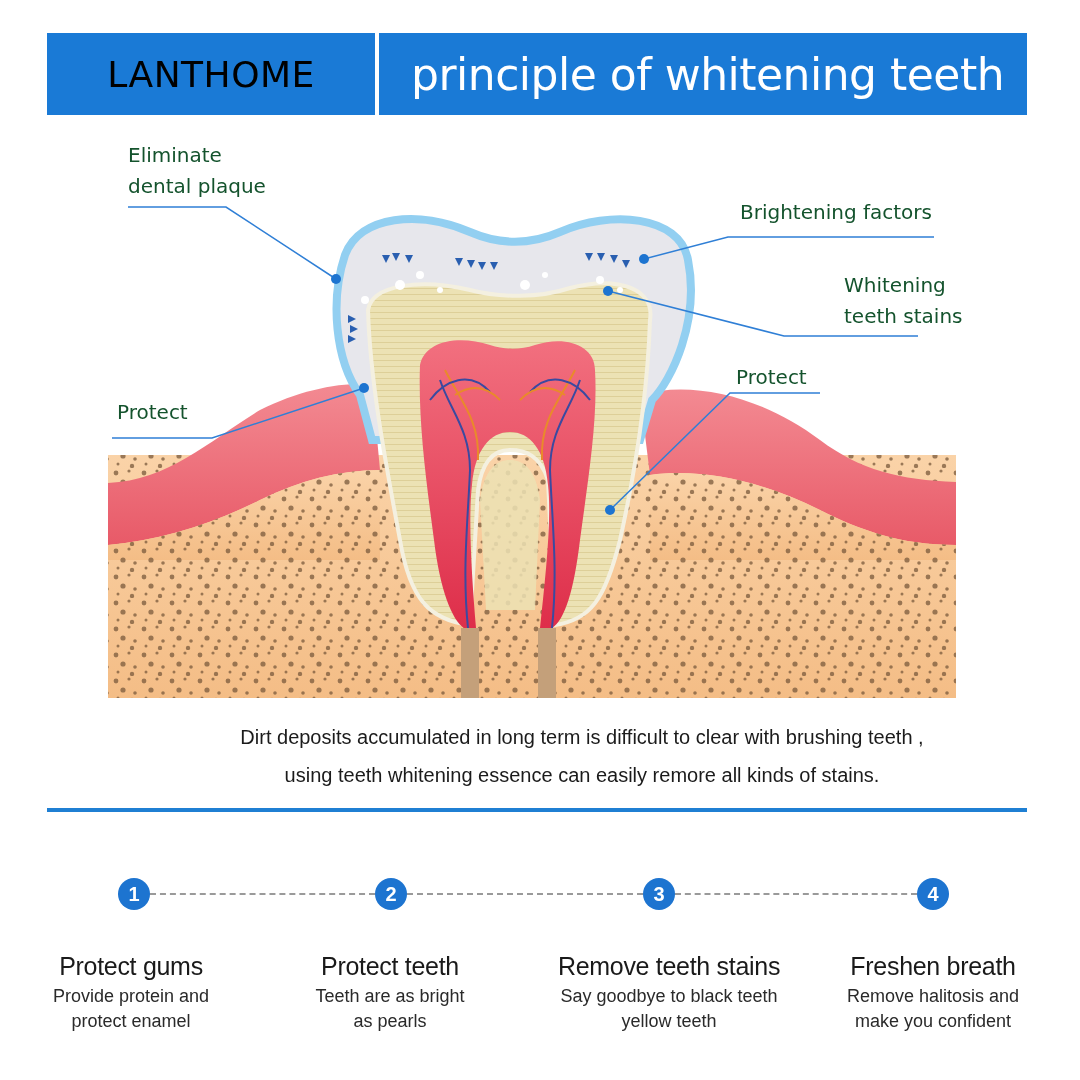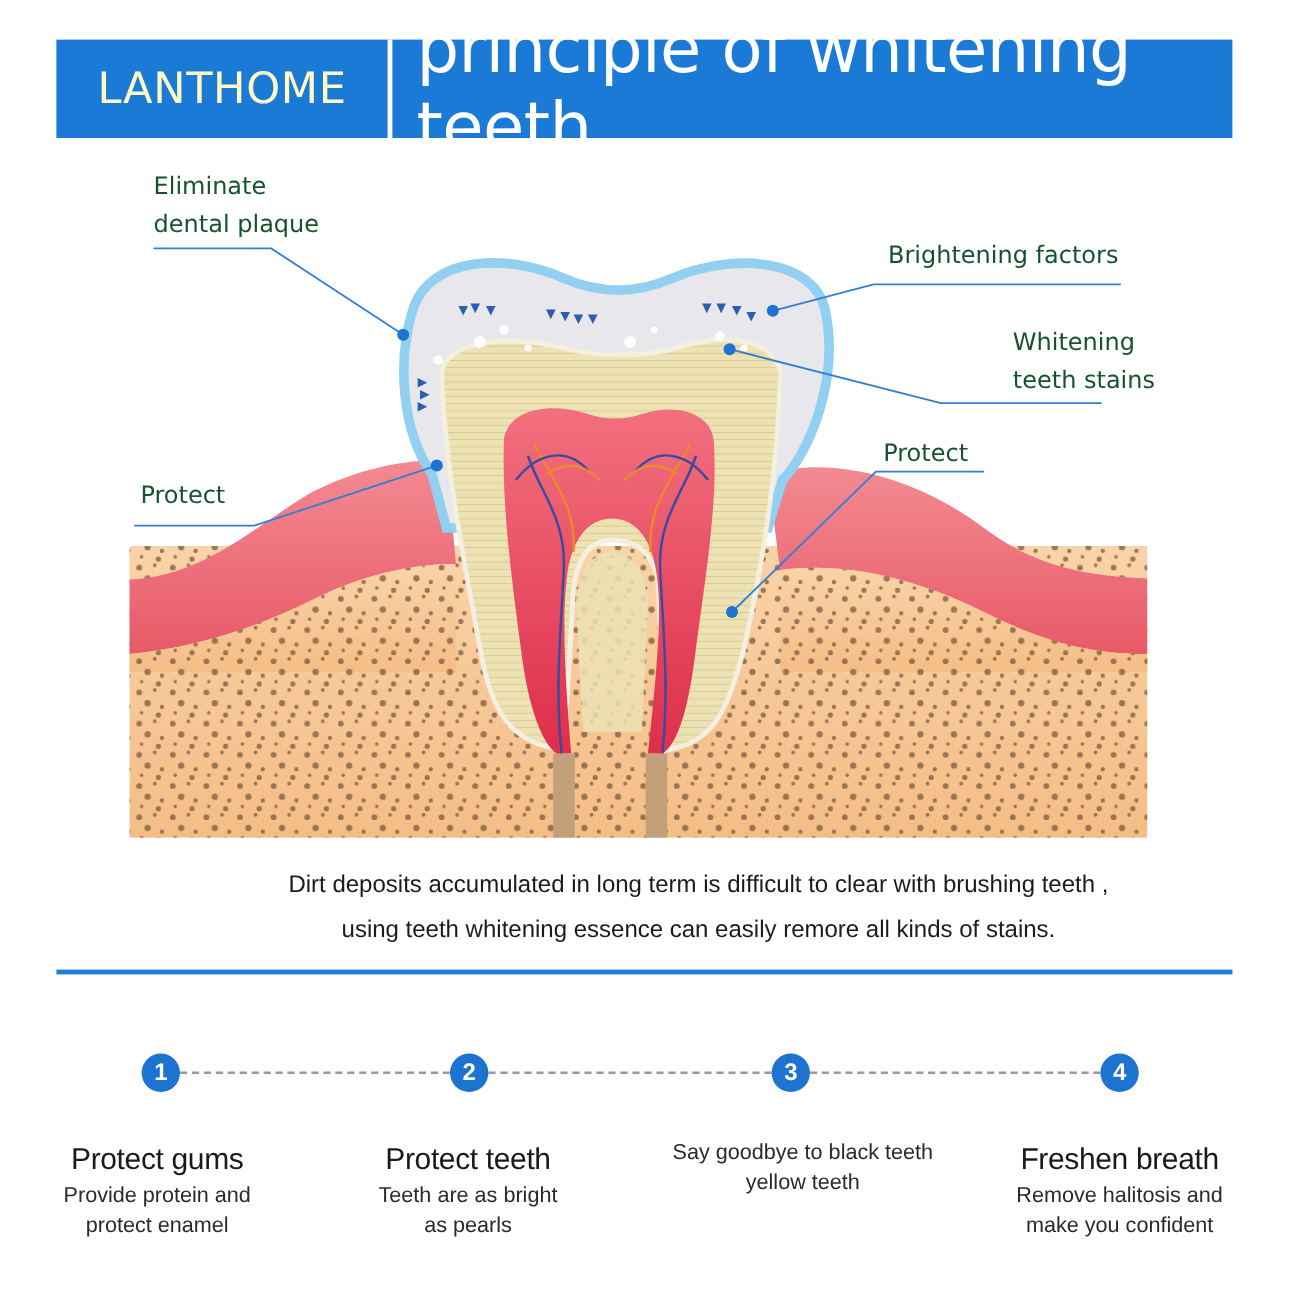--- a/index.html
+++ b/index.html
@@ -1,20 +1,20 @@
 <!DOCTYPE html>
 <html><head>
 <meta charset="utf-8">
 <style>
   html, body { margin: 0; padding: 0; background: #ffffff; }
   body { width: 1080px; height: 1080px; position: relative; overflow: hidden; font-family: "Liberation Sans", sans-serif; }
   .header { position: absolute; left: 47px; top: 33px; width: 980px; height: 82px; background: #1a7ad6; display: flex; align-items: stretch; }
-  .brand { width: 276px; display: flex; align-items: center; justify-content: center; color: #fef9c3; font-size: 36px; letter-spacing: 0.5px; font-family: "DejaVu Sans", sans-serif; }
+  .brand { width: 328px; display: flex; align-items: center; justify-content: center; color: #000000; font-size: 36px; letter-spacing: 0.5px; font-family: "DejaVu Sans", sans-serif; }
   .divider-v { width: 4px; background: #ffffff; }
-  .title { flex: 1; display: flex; align-items: center; padding-left: 20px; color: #fff; font-size: 56px; font-family: "DejaVu Sans", sans-serif; letter-spacing: -0.5px; }
+  .title { flex: 1; display: flex; align-items: center; padding-left: 32px; color: #fff; font-size: 44px; font-family: "DejaVu Sans", sans-serif; letter-spacing: -0.5px; }
   .diagram { position: absolute; left: 0; top: 120px; width: 1080px; height: 590px; }
   .label { position: absolute; color: #14532d; font-size: 20px; line-height: 31px; font-family: "DejaVu Sans", sans-serif; }
   .caption { position: absolute; left: 0; top: 718px; width: 1080px; text-align: center; color: #1b1b1b; font-size: 20px; line-height: 38px; padding-left: 42px; }
   .hr { position: absolute; left: 47px; top: 808px; width: 980px; height: 4px; background: #1f7fd3; }
   .steps { position: absolute; left: 0; top: 875px; width: 1080px; height: 40px; }
   .dash { position: absolute; top: 18px; height: 0; border-top: 2px dashed #9a9a9a; }
   .step-num { position: absolute; top: 3px; width: 32px; height: 32px; border-radius: 50%; background: #1d74d0; color: #fff; font-weight: bold; font-size: 20px; text-align: center; line-height: 32px; }
   .feature { position: absolute; top: 948px; width: 270px; text-align: center; }
   .feature-title { font-size: 25px; color: #1a1a1a; line-height: 36px; letter-spacing: -0.3px; }
   .feature-desc { font-size: 18px; color: #2a2a2a; line-height: 25px; }
@@ -168,20 +168,21 @@
   <div class="feature-title">Protect gums</div>
   <div class="feature-desc">Provide protein and</div>
   <div class="feature-desc">protect enamel</div>
 </div>
 <div class="feature" style="left:255px;">
   <div class="feature-title">Protect teeth</div>
   <div class="feature-desc">Teeth are as bright</div>
   <div class="feature-desc">as pearls</div>
 </div>
 <div class="feature" style="left:534px;">
+  <div class="feature-title">Remove teeth stains</div>
   <div class="feature-desc">Say goodbye to black teeth</div>
   <div class="feature-desc">yellow teeth</div>
 </div>
 <div class="feature" style="left:798px;">
   <div class="feature-title">Freshen breath</div>
   <div class="feature-desc">Remove halitosis and</div>
   <div class="feature-desc">make you confident</div>
 </div>
 
 </body></html>

